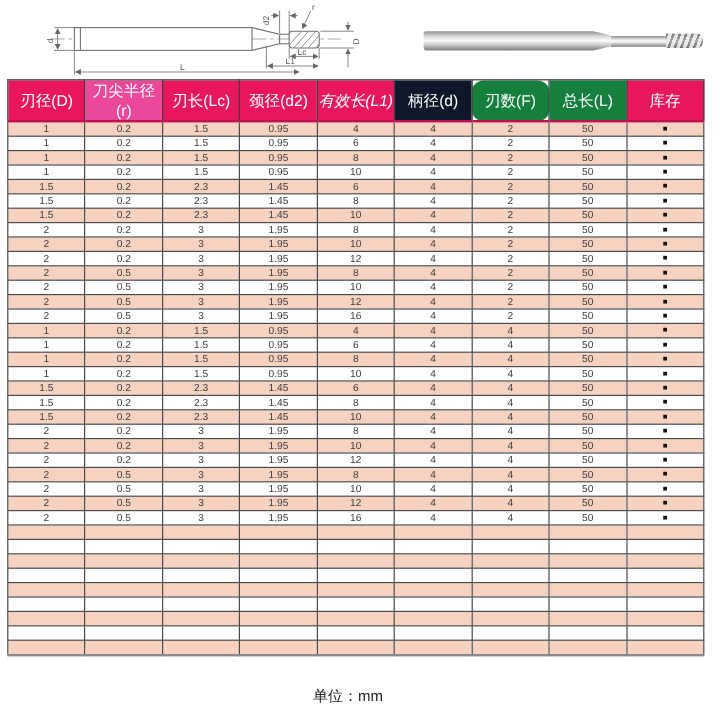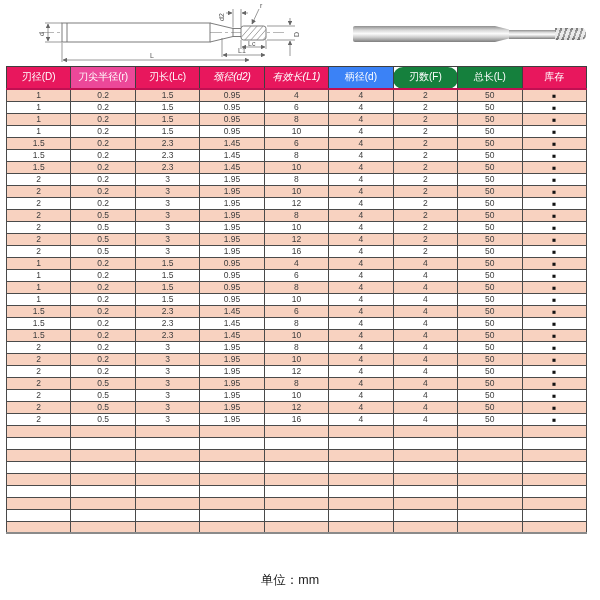--- a/index.html
+++ b/index.html
@@ -17,21 +17,21 @@
   .photo .taper { left:147px; top:14px; width:14px; height:16px; clip-path:polygon(0 0,100% 22%,100% 78%,0 100%); }
   .photo .neck  { left:161px; top:17.5px; width:46px; height:9px; }
   .photo .head  { left:207px; top:16px; width:31px; height:12px; border-radius:0 5px 5px 0;
                   background:
                     repeating-linear-gradient(110deg, rgba(96,96,96,.55) 0 2px, rgba(235,235,235,.85) 2px 5px),
                     linear-gradient(180deg,#8f8f8f 0%,#d8d8d8 26%,#fbfbfb 48%,#cfcfcf 70%,#7d7d7d 100%); }
 
   
   table.spec { position:absolute; left:6px; top:66px; width:581px; border-collapse:collapse; table-layout:fixed; }
   table.spec th {
-    height:22px; font-size:10px; font-weight:400; color:#fff; text-align:center;
+    height:22px; font-size:13px; font-weight:400; color:#fff; text-align:center;
     border:1px solid #3f3f3f; border-bottom:2px solid #c01052;
   }
   table.spec td {
     height:12px; font-size:8.5px; color:#3c3c3c; text-align:center;
     border:1px solid #4a4a4a; line-height:11px; overflow:hidden; white-space:nowrap;
   }
   table.spec tr.pink td { background:#f8d2c0; }
   table.spec td.stock { font-size:6.5px; color:#141414; }
   table.spec { border-bottom:2px solid #8a8a8a; }
 
@@ -134,23 +134,23 @@
       <div class="head part"></div>
     </div>
   </div>
 
   <table class="spec">
     <thead>
       <tr>
           <th style="background: rgb(232, 23, 93);">刃径(D)</th>
           <th style="background: #ec4899;">刀尖半径(r)</th>
           <th style="background: rgb(232, 23, 93); margin-top: 35px;">刃长(Lc)</th>
-          <th style="background: rgb(232, 23, 93); font-style: italic;">颈径(d2)</th>
+          <th style="background: rgb(232, 23, 93);">颈径(d2)</th>
           <th style="background: rgb(232, 23, 93); font-style: italic;">有效长(L1)</th>
-          <th style="background: #3b82f6;">柄径(d)</th>
+          <th style="background: #0f172a;">柄径(d)</th>
           <th style="background: #15803d; border-radius: 10px;">刃数(F)</th>
           <th style="background: #15803d;">总长(L)</th>
           <th style="background: rgb(232, 23, 93); margin-left: 20px;">库存</th>
         </tr>
     </thead>
     <tbody>
         <tr class="pink">
           <td>1</td>
           <td>0.2</td>
           <td>1.5</td>

